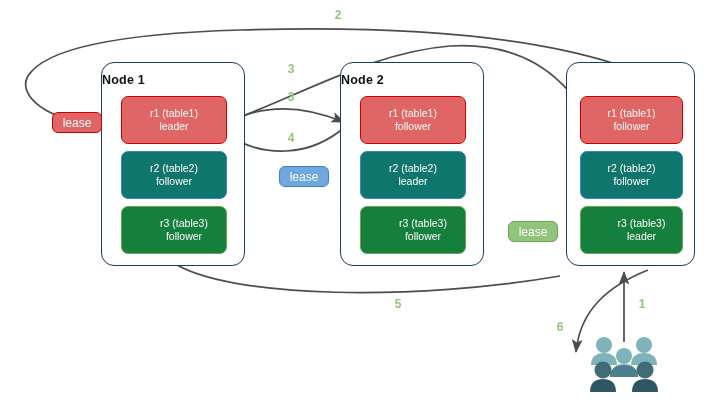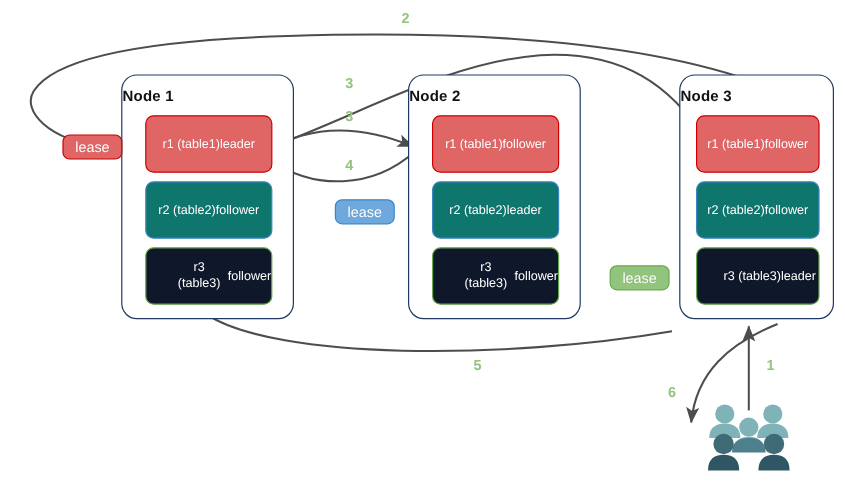--- a/index.html
+++ b/index.html
@@ -21,30 +21,30 @@
   .node-title{
     position:absolute;left:0;right:0;top:10px;
     text-align:left;
     font-size:12.5px;font-weight:bold;color:#111111;
     letter-spacing:.2px;
   }
   .rep{
     position:absolute;
     box-sizing:border-box;
     border-radius:7px;
-    display:flex;flex-direction:row;
+    display:flex;flex-direction:column;
     align-items:center;justify-content:center;
     color:#ffffff;font-size:10.5px;line-height:13px;
-    text-align:center;
+    text-align:left;
     text-shadow:0 0 1px rgba(0,0,0,.12);
   }
   .rep .l1,.rep .l2{display:block;}
   .rep-red{background:#e06666;border:1.4px solid #cc0000;}
   .rep-blue{background:#0f766e;border:1.4px solid #3d85c6;}
-  .rep-green{background:#0f172a;border:1.4px solid #6aa84f;padding-left:20px;}
+  .rep-green{background:#15803d;border:1.4px solid #6aa84f;padding-left:20px;}
 
   .lease{
     position:absolute;
     box-sizing:border-box;
     border-radius:6px;
     display:flex;align-items:center;justify-content:center;
     color:#ffffff;font-size:12px;
     text-shadow:0 0 1px rgba(0,0,0,.12);
   }
   .lease-red{background:#e06666;border:1.4px solid #cc0000;}
@@ -112,21 +112,20 @@
       <span class="l1">r2 (table2)</span>
       <span class="l2">leader</span>
     </div>
     <div class="rep rep-green" style="left:19px;top:143px;width:106px;height:48px;">
       <span class="l1">r3 (table3)</span>
       <span class="l2">follower</span>
     </div>
   </div>
 
   <div class="node" style="left:566px;top:62px;width:129px;height:204px;">
-    <div class="node-title">Node 3</div>
     <div class="rep rep-red" style="left:13px;top:33px;width:103px;height:48px;">
       <span class="l1">r1 (table1)</span>
       <span class="l2">follower</span>
     </div>
     <div class="rep rep-blue" style="left:13px;top:88px;width:103px;height:48px;">
       <span class="l1">r2 (table2)</span>
       <span class="l2">follower</span>
     </div>
     <div class="rep rep-green" style="left:13px;top:143px;width:103px;height:48px;">
       <span class="l1">r3 (table3)</span>

